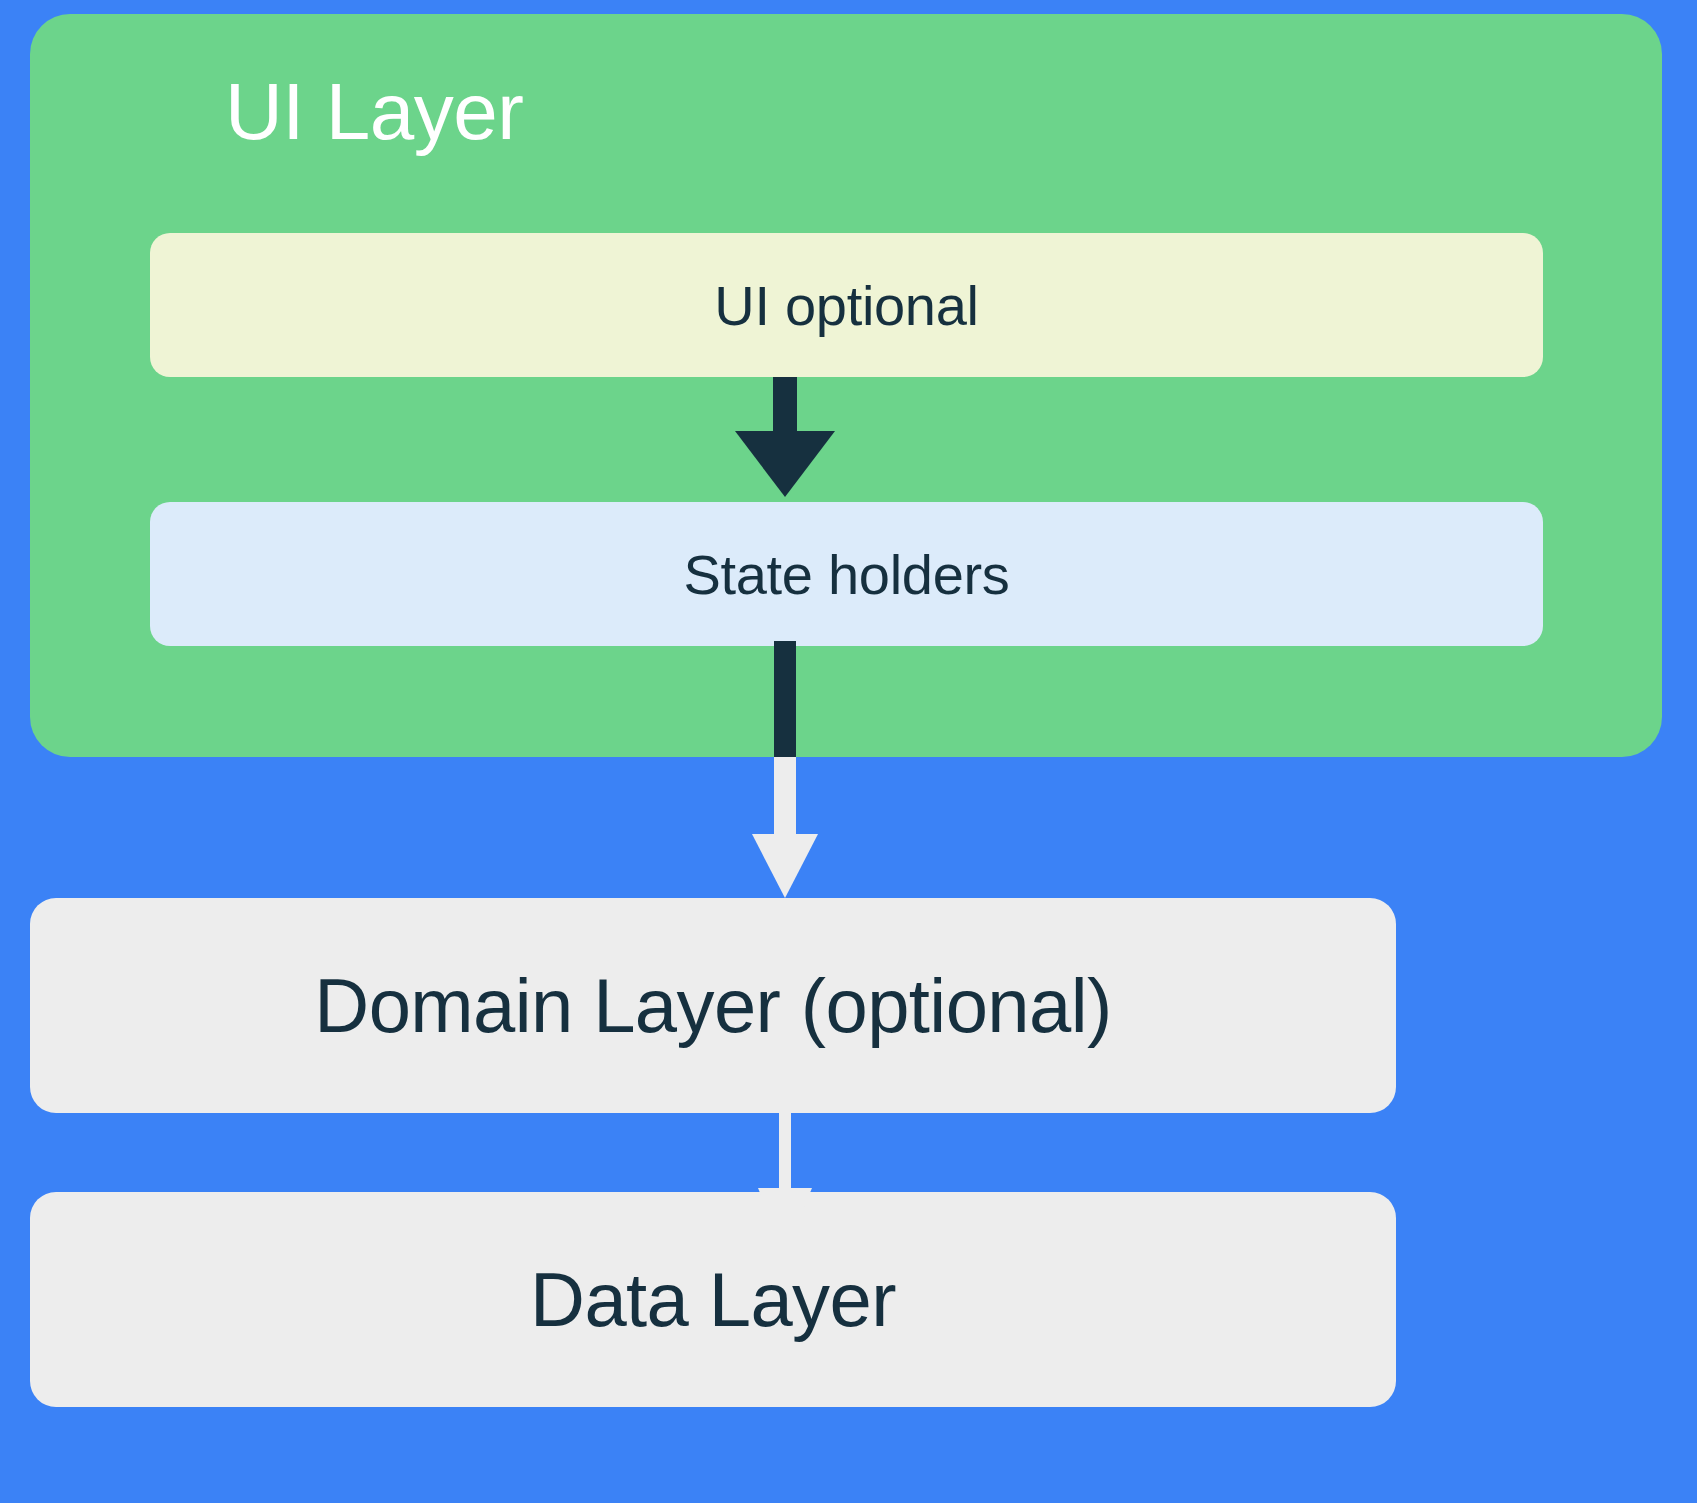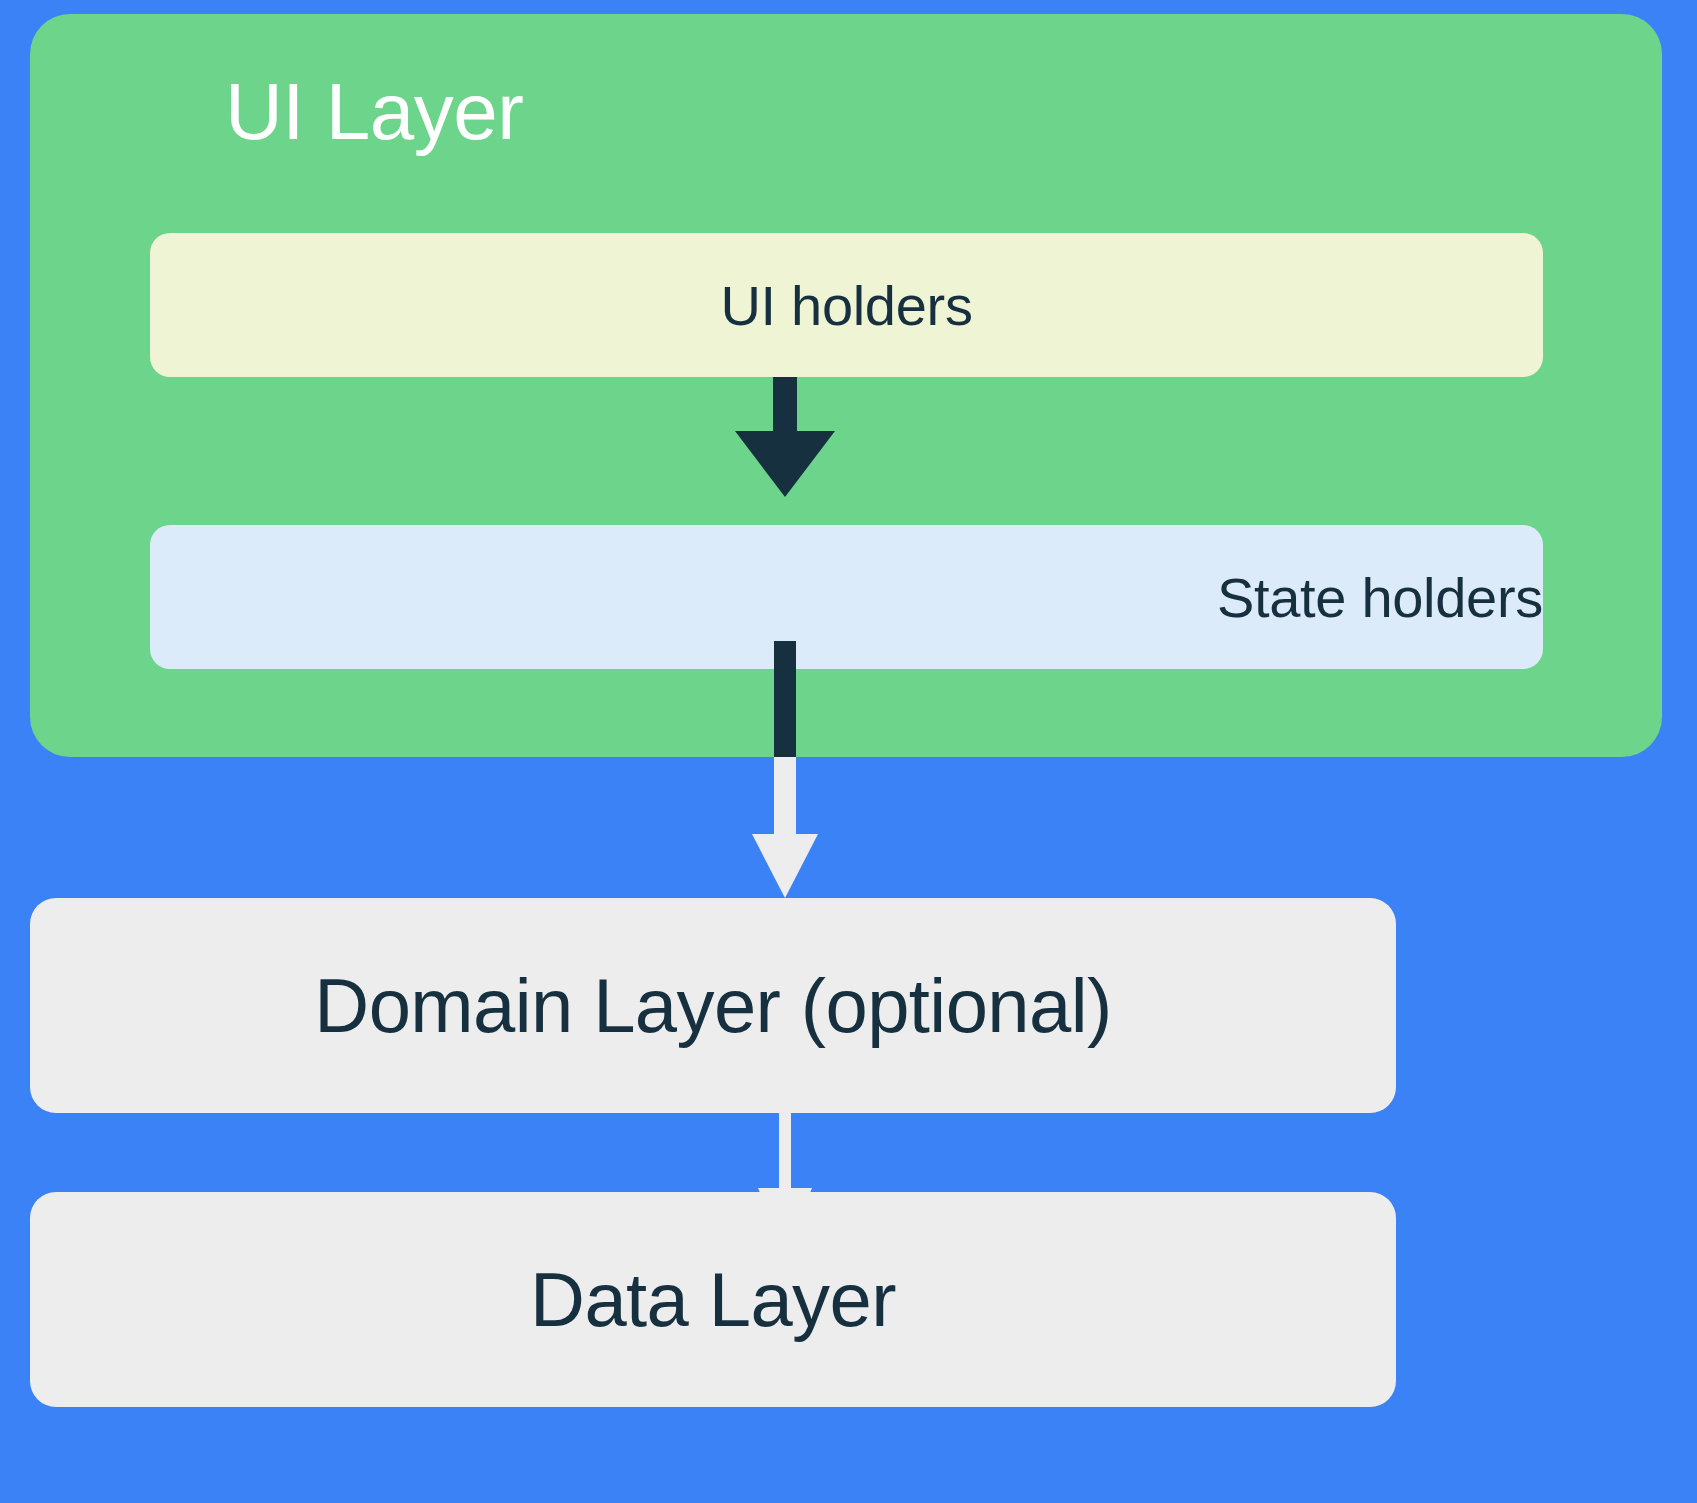--- a/index.html
+++ b/index.html
@@ -63,23 +63,22 @@
     font-weight: 400;
     letter-spacing: -0.3px;
     white-space: nowrap;
   }
 
   .ui-elements-box {
     top: 219px;          
     background: #EFF4D5;
   }
   .state-holders-box {
-    top: 511px;          
+    top: 488px;          
     background: #DCEBFA;
-    justify-content: flex-end;
   }
 
   
   .layer-box {
     position: absolute;
     left: 30px;
     width: 1366px;       
     background: #EDEDED;
     border-radius: 26px;
     display: flex;
@@ -115,21 +114,21 @@
 </style>
 </head>
 <body>
 
 <div id="stage">
 
   <div class="ui-layer">
     <div class="ui-layer-title">UI Layer</div>
 
     <div class="inner-box ui-elements-box">
-      <span class="inner-label">UI holders</span>
+      <span class="inner-label">UI optional</span>
     </div>
 
     <div class="inner-box state-holders-box">
       <span class="inner-label">State holders</span>
     </div>
   </div>
 
   <div class="layer-box domain-layer">
     <span class="layer-label">Domain Layer (optional)</span>
   </div>

